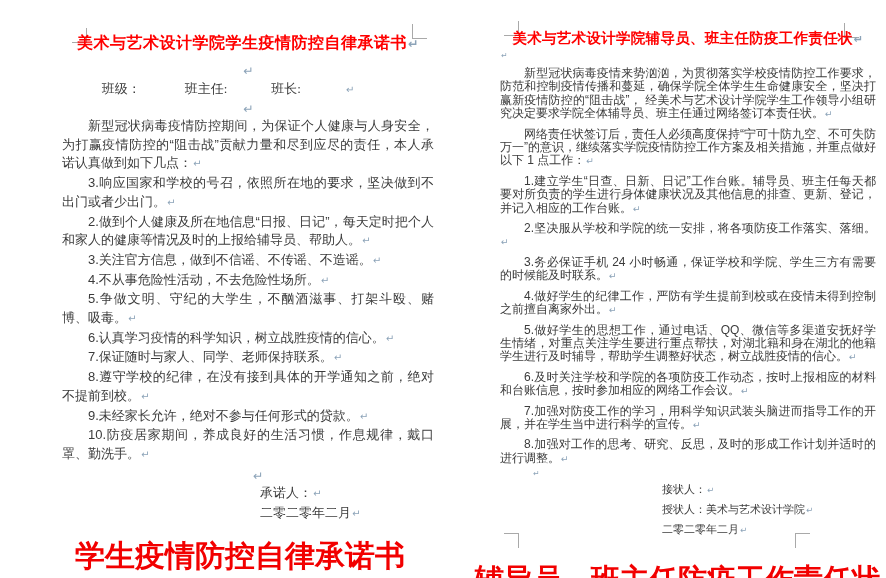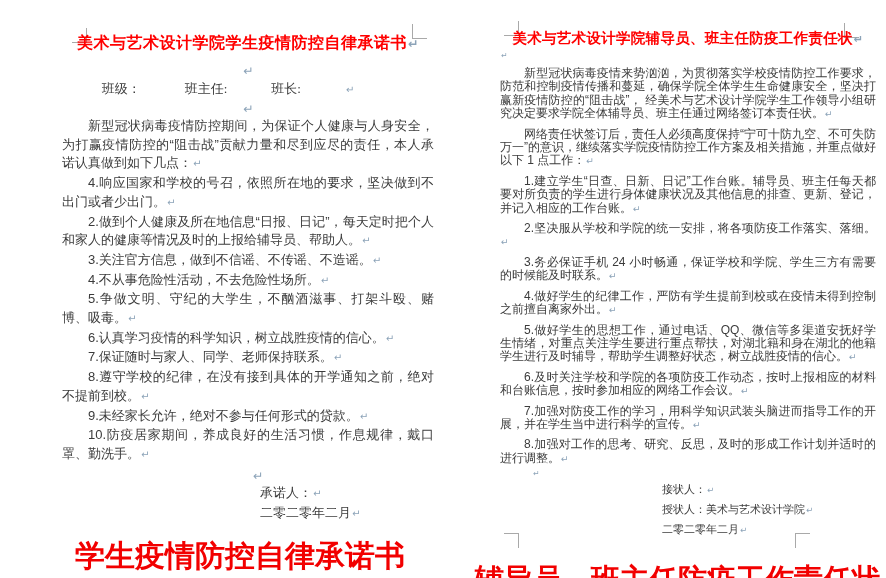--- a/index.html
+++ b/index.html
@@ -62,21 +62,21 @@
     <p class="blank"><span class="pmark">↵</span></p>
 
     <div class="fields">
       <span class="fl">班级：</span><span class="fl">班主任:</span><span class="fl">班长:</span><span class="pmark">↵</span>
     </div>
 
     <p class="blank"><span class="pmark">↵</span></p>
 
     <p class="bp"><span>新型冠状病毒疫情防控期间，为保证个人健康与人身安全，为打赢疫情防控的“阻击战”贡献力量和尽到应尽的责任，本人承诺认真做到如下几点：</span><span class="pmark">↵</span></p>
 
-    <p class="bp"><span>4.响应国家和学校的号召，依照所在地的要求，坚决做到不出门或者少出门。</span><span class="pmark">↵</span></p>
+    <p class="bp"><span>3.响应国家和学校的号召，依照所在地的要求，坚决做到不出门或者少出门。</span><span class="pmark">↵</span></p>
     <p class="bp"><span>2.做到个人健康及所在地信息“日报、日记”，每天定时把个人和家人的健康等情况及时的上报给辅导员、帮助人。</span><span class="pmark">↵</span></p>
     <p class="bp"><span>3.关注官方信息，做到不信谣、不传谣、不造谣。</span><span class="pmark">↵</span></p>
     <p class="bp"><span>4.不从事危险性活动，不去危险性场所。</span><span class="pmark">↵</span></p>
     <p class="bp"><span>5.争做文明、守纪的大学生，不酗酒滋事、打架斗殴、赌博、吸毒。</span><span class="pmark">↵</span></p>
     <p class="bp"><span>6.认真学习疫情的科学知识，树立战胜疫情的信心。</span><span class="pmark">↵</span></p>
     <p class="bp"><span>7.保证随时与家人、同学、老师保持联系。</span><span class="pmark">↵</span></p>
     <p class="bp"><span>8.遵守学校的纪律，在没有接到具体的开学通知之前，绝对不提前到校。</span><span class="pmark">↵</span></p>
     <p class="bp"><span>9.未经家长允许，绝对不参与任何形式的贷款。</span><span class="pmark">↵</span></p>
     <p class="bp"><span>10.防疫居家期间，养成良好的生活习惯，作息规律，戴口罩、勤洗手。</span><span class="pmark">↵</span></p>
 

